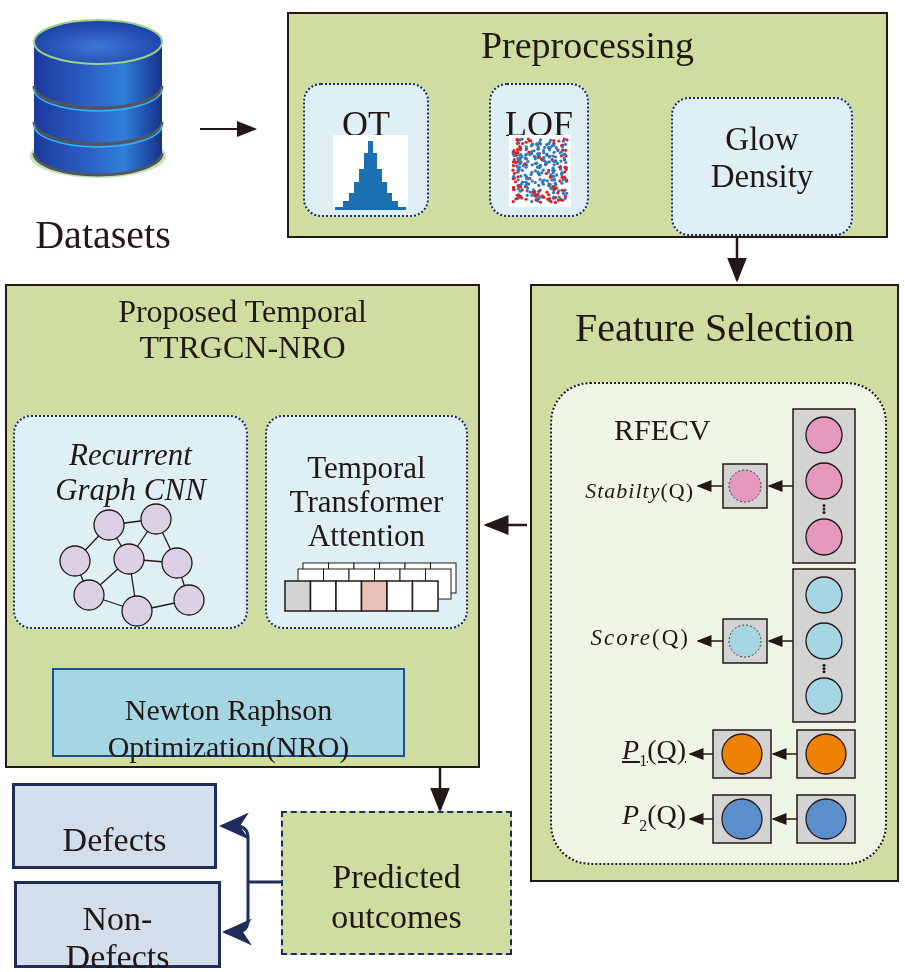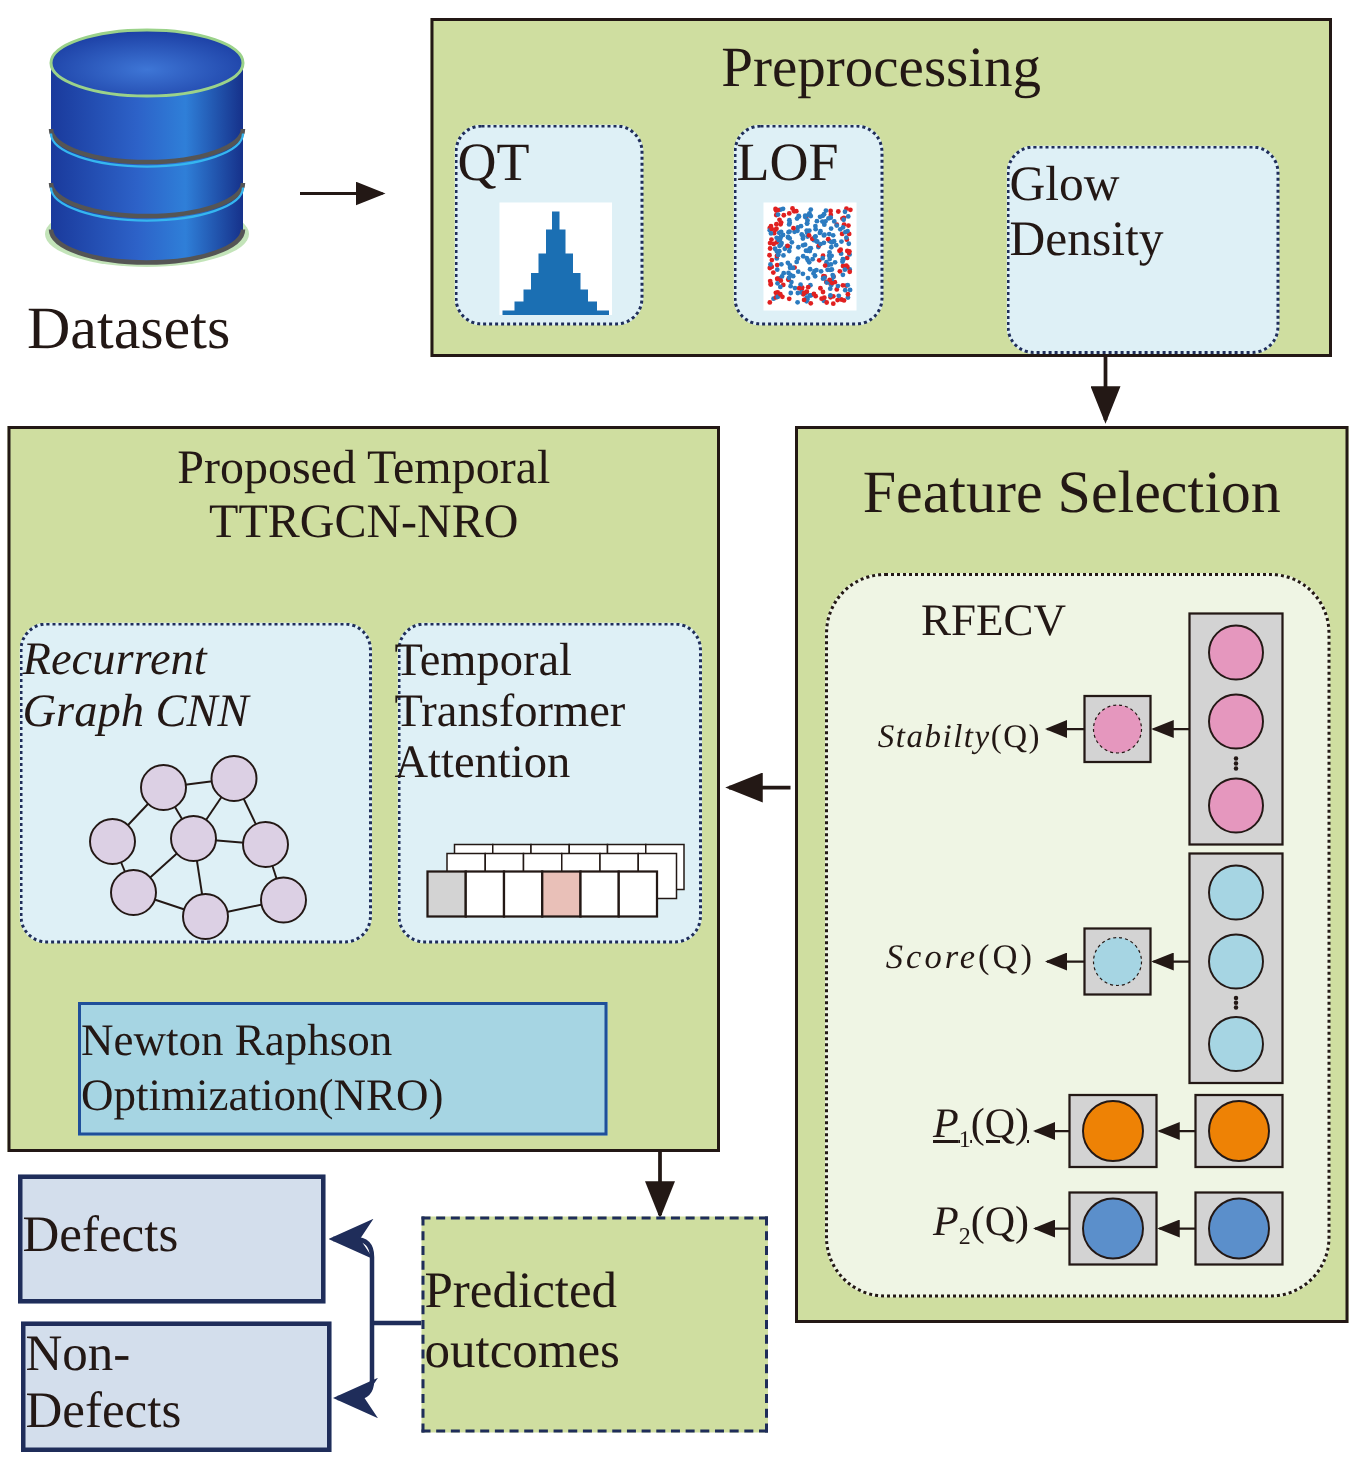--- a/index.html
+++ b/index.html
@@ -2,21 +2,21 @@
 <html><head>
 <meta charset="utf-8">
 <style>
   html,body{margin:0;padding:0;background:#ffffff;}
   body{width:905px;height:972px;position:relative;overflow:hidden;font-family:"Liberation Serif","DejaVu Serif",serif;color:#231815;}
   .abs{position:absolute;}
   .green{background:#cfdea0;border:2px solid #231815;box-sizing:border-box;}
   .dashbox{background:#def0f6;border:2px dotted #1f2d5a;border-radius:18px;box-sizing:border-box;}
   .title{position:absolute;left:0;right:0;text-align:center;line-height:1;}
   svg{position:absolute;left:0;top:0;overflow:visible;}
-  .txt{position:absolute;text-align:left;line-height:1.05;}
+  .txt{position:absolute;text-align:center;line-height:1.05;margin-top:16px;}
   .math{font-style:italic;font-family:"Liberation Serif","DejaVu Serif",serif;}
 </style>
 </head>
 <body>
 
 <svg width="905" height="972">
   <defs>
     <marker id="ah" markerWidth="10" markerHeight="8" refX="9" refY="4" orient="auto">
         <path d="M0,0 L10,4 L0,8 z" fill="#231815"></path>
       </marker>
@@ -435,21 +435,21 @@
       <circle cx="141" cy="102" r="15" fill="#dcd0e4" stroke="#231815" stroke-width="1.3"></circle>
       <circle cx="60" cy="144" r="15" fill="#dcd0e4" stroke="#231815" stroke-width="1.3"></circle>
       <circle cx="114" cy="142" r="15" fill="#dcd0e4" stroke="#231815" stroke-width="1.3"></circle>
       <circle cx="162" cy="146" r="15" fill="#dcd0e4" stroke="#231815" stroke-width="1.3"></circle>
       <circle cx="74" cy="178" r="15" fill="#dcd0e4" stroke="#231815" stroke-width="1.3"></circle>
       <circle cx="122" cy="194" r="15" fill="#dcd0e4" stroke="#231815" stroke-width="1.3"></circle>
       <circle cx="174" cy="183" r="15" fill="#dcd0e4" stroke="#231815" stroke-width="1.3"></circle>
     </svg>
 </div>
 <div class="abs dashbox" style="left:265px;top:415px;width:203px;height:214px;">
-  <div class="txt" style="left:-4px;right:-4px;top:6px;font-size:31px;line-height:1.1;">
+  <div class="txt" style="left:-4px;right:-4px;top:18px;font-size:31px;line-height:1.1;">
     <div>Temporal</div>
     <div>Transformer</div>
     <div>Attention</div>
   </div>
   <svg width="203" height="214" id="attsvg">
       <rect x="36" y="146" width="25.5" height="30" fill="#fff" stroke="#231815" stroke-width="1"></rect>
       <rect x="61.5" y="146" width="25.5" height="30" fill="#fff" stroke="#231815" stroke-width="1"></rect>
       <rect x="87" y="146" width="25.5" height="30" fill="#fff" stroke="#231815" stroke-width="1"></rect>
       <rect x="112.5" y="146" width="25.5" height="30" fill="#fff" stroke="#231815" stroke-width="1"></rect>
       <rect x="138" y="146" width="25.5" height="30" fill="#fff" stroke="#231815" stroke-width="1"></rect>

